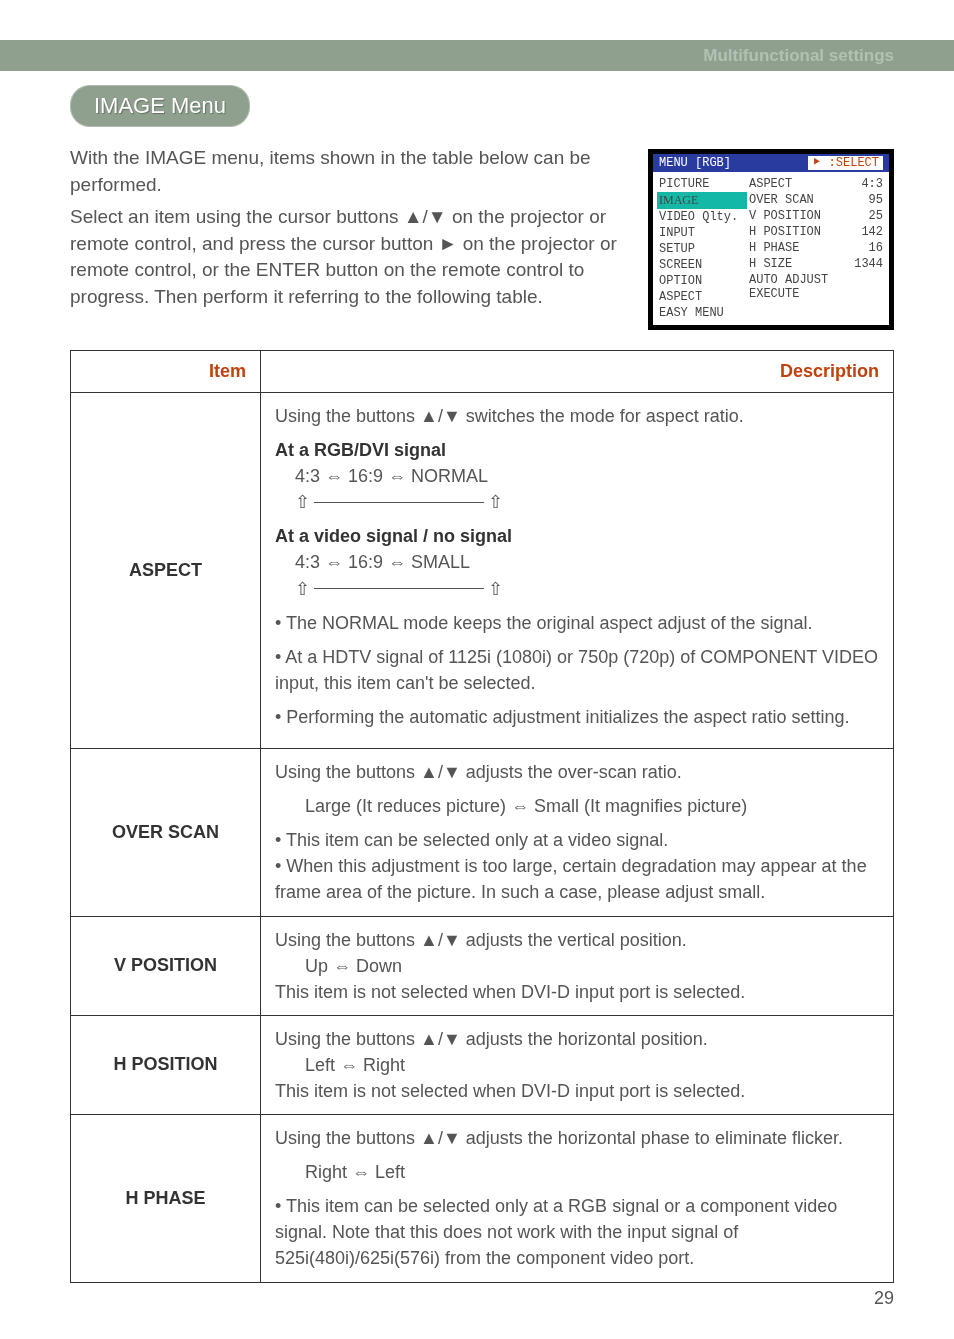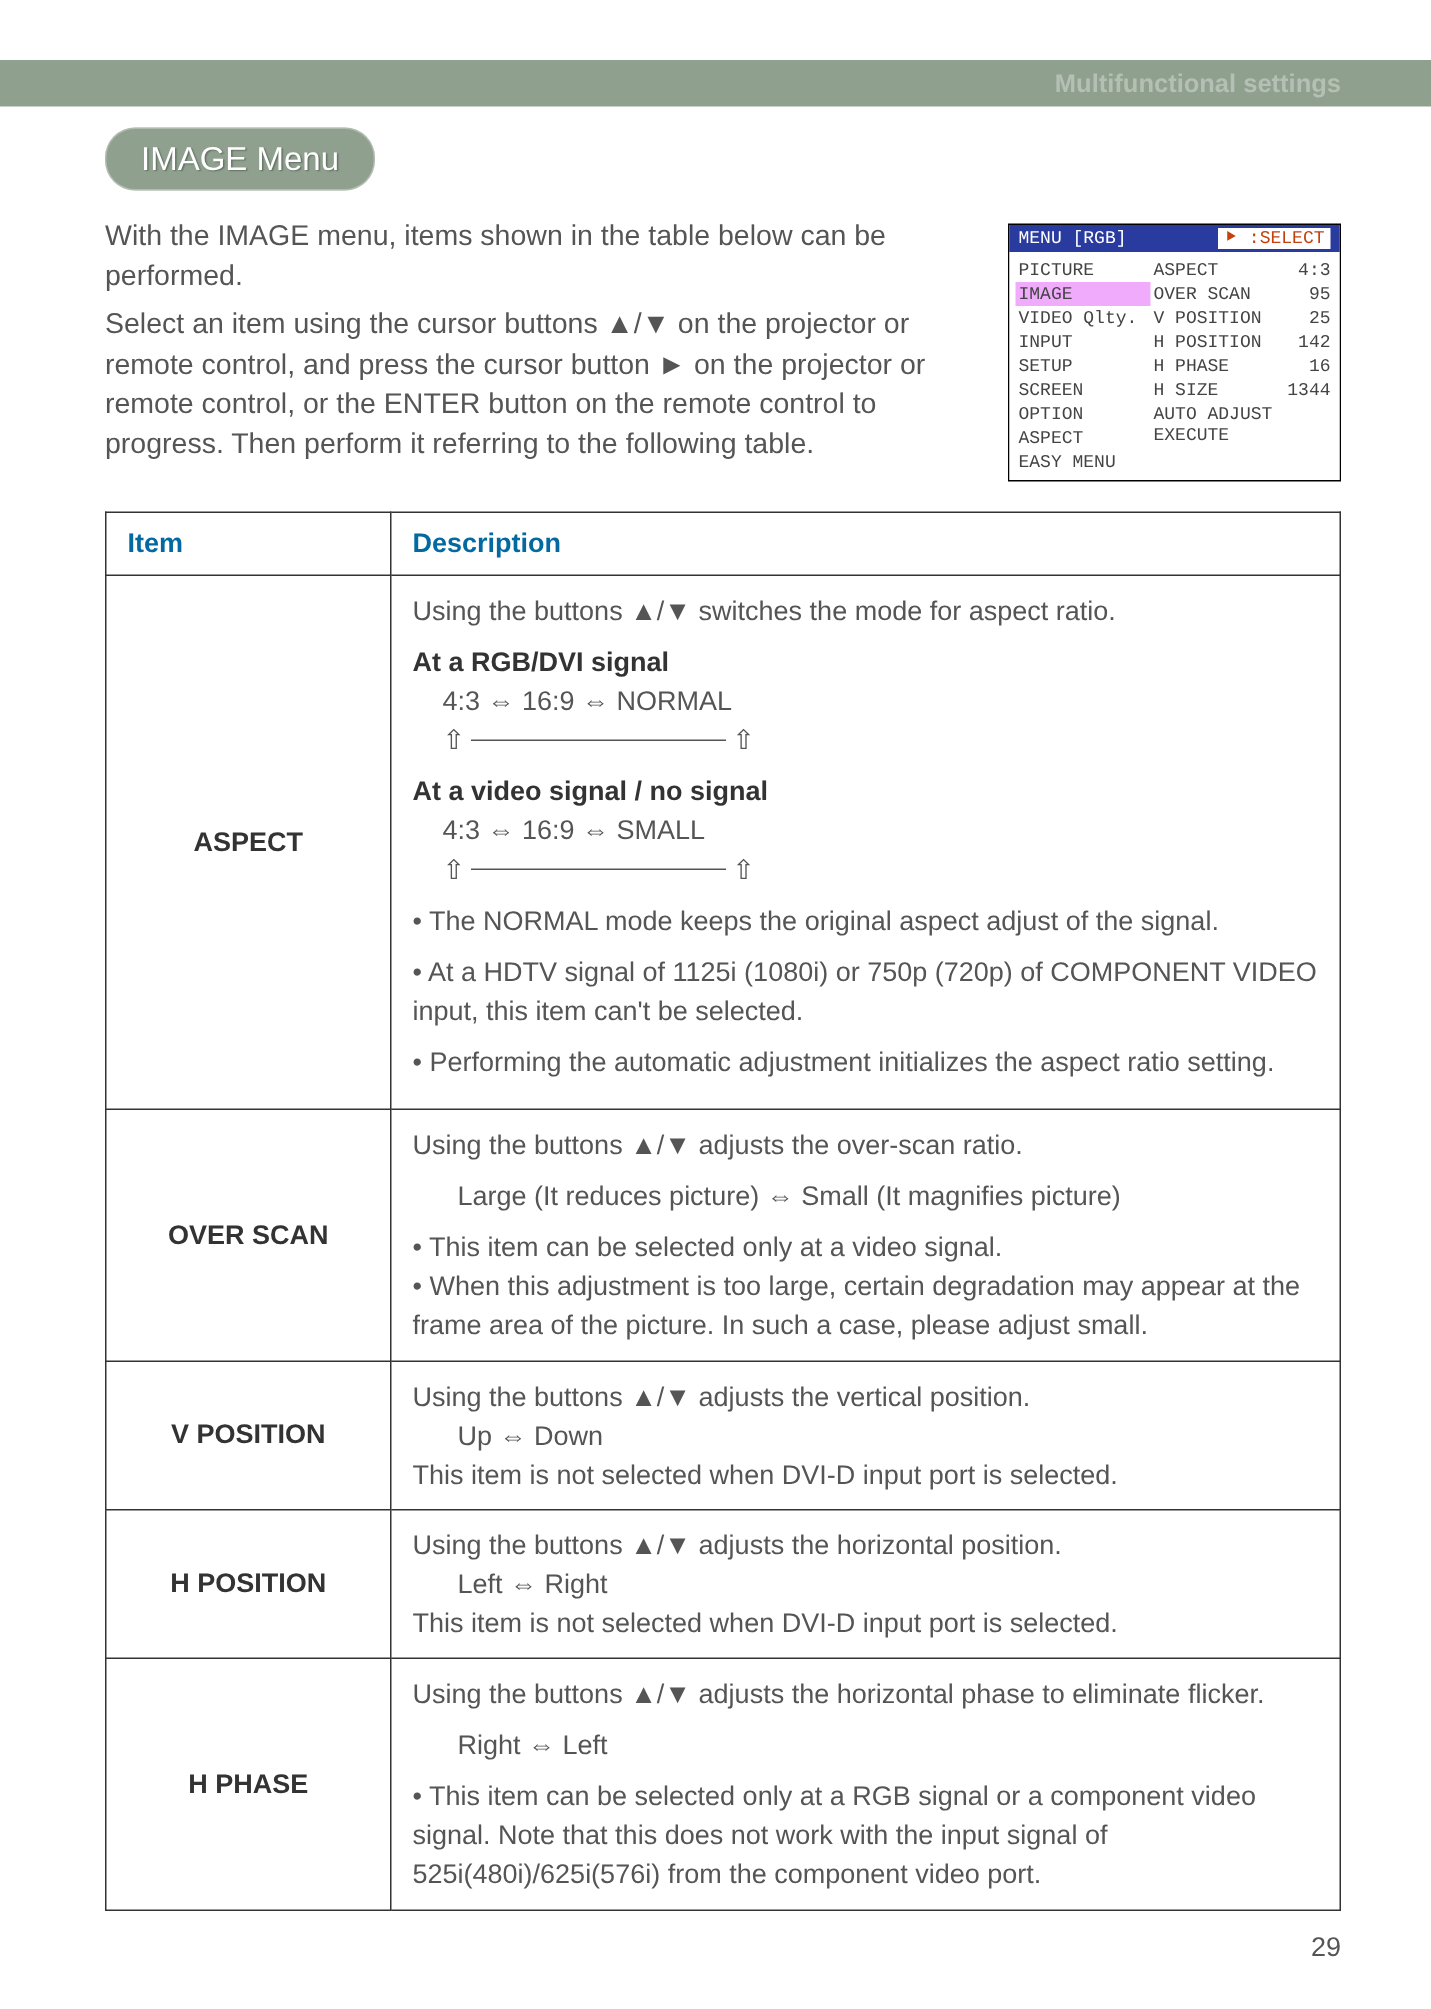--- a/index.html
+++ b/index.html
@@ -45,22 +45,22 @@
     margin-bottom: 20px;
   }
   .intro-text {
     font-size: 19px;
     line-height: 1.4;
     flex: 1;
     color: #555;
   }
   .intro-text p { margin-bottom: 6px; }
   .osd-box {
-    width: 222px;
-    border: 1px solid #000000;
+    width: 246px;
+    border: 5px solid #000000;
     font-family: "Courier New", monospace;
     font-size: 12px;
     flex-shrink: 0;
     margin-top: 4px;
   }
   .osd-title {
     background: #2a3ba0;
     color: #fff;
     display: flex;
     justify-content: space-between;
@@ -71,39 +71,39 @@
     color: #c2410c;
     padding: 0 4px;
   }
   .osd-body {
     display: flex;
     padding: 4px;
     background: #fff;
   }
   .osd-left { width: 90px; }
   .osd-left div { padding: 1px 2px; }
-  .osd-left .hl { background: #f0abfc; }
+  .osd-left .hl { background: #14b8a6; font-family: Liberation Serif, serif; }
   .osd-mid { flex: 1; }
   .osd-mid div { padding: 1px 2px; }
   .osd-right { width: 38px; text-align: right; }
   .osd-right div { padding: 1px 2px; }
   table.main {
     width: 100%;
     border-collapse: collapse;
     font-size: 18px;
   }
   table.main th, table.main td {
     border: 1px solid #333;
     padding: 10px 14px;
     vertical-align: middle;
   }
   table.main th {
     font-weight: bold;
-    text-align: left;
-    color: #0369a1;
+    text-align: right;
+    color: #c2410c;
   }
   table.main td.item {
     text-align: center;
     font-weight: bold;
     width: 190px;
     color: #333;
   }
   table.main td.desc {
     color: #555;
     line-height: 1.45;

